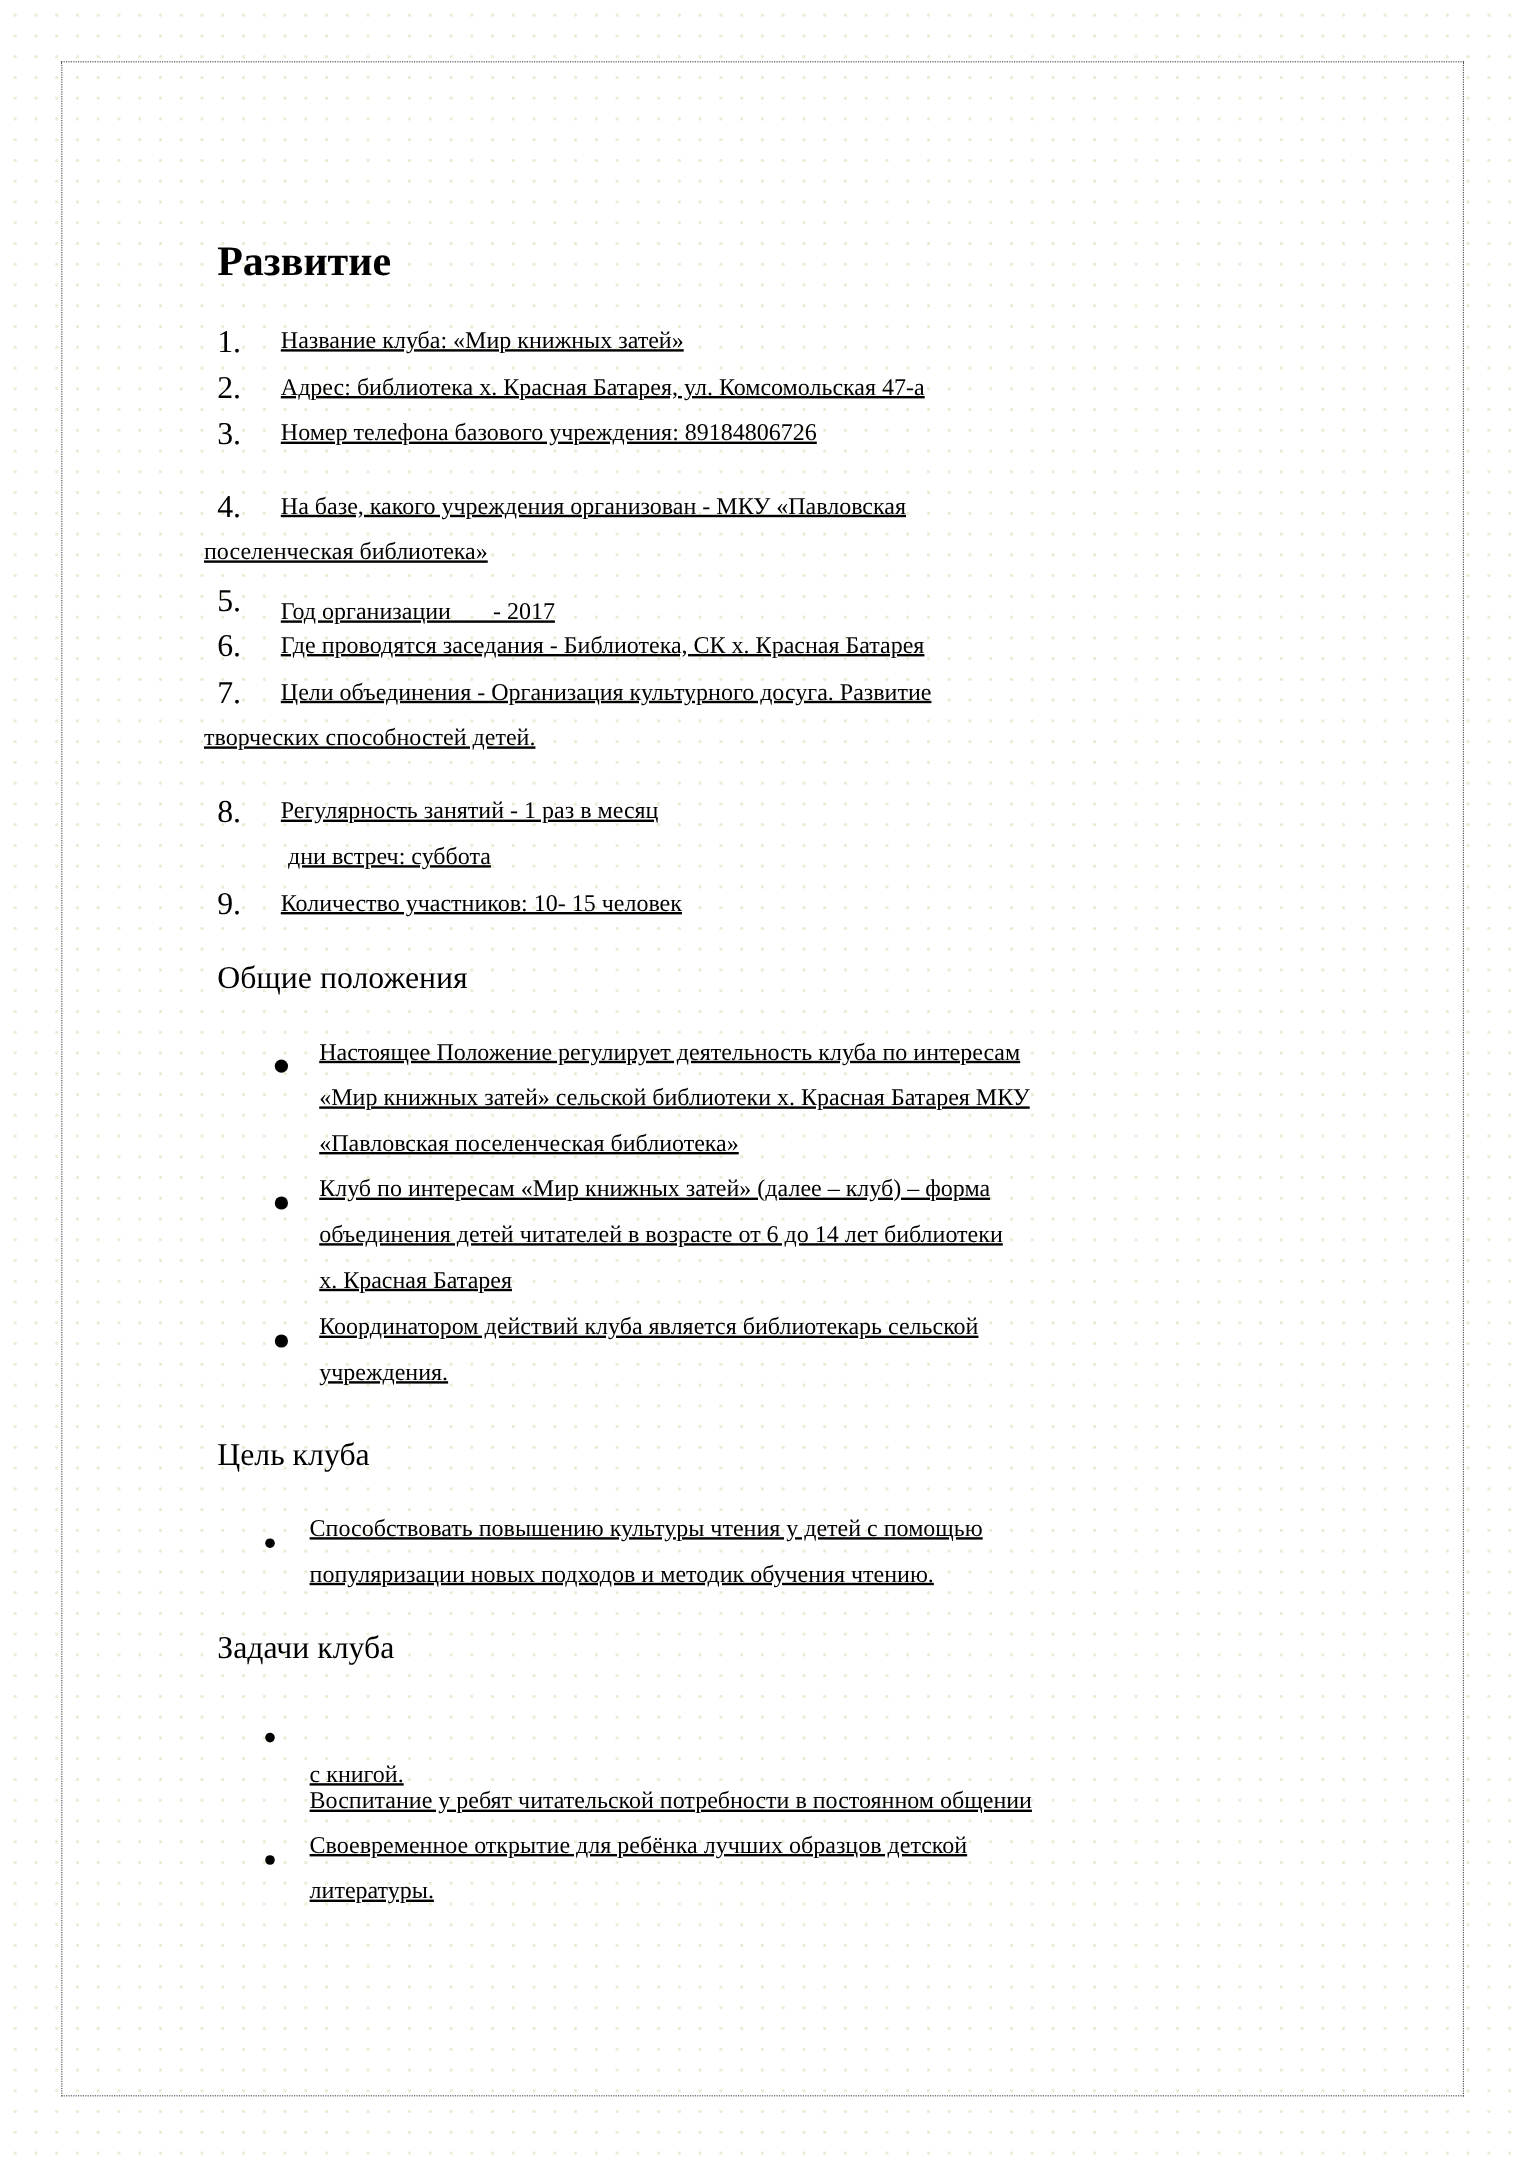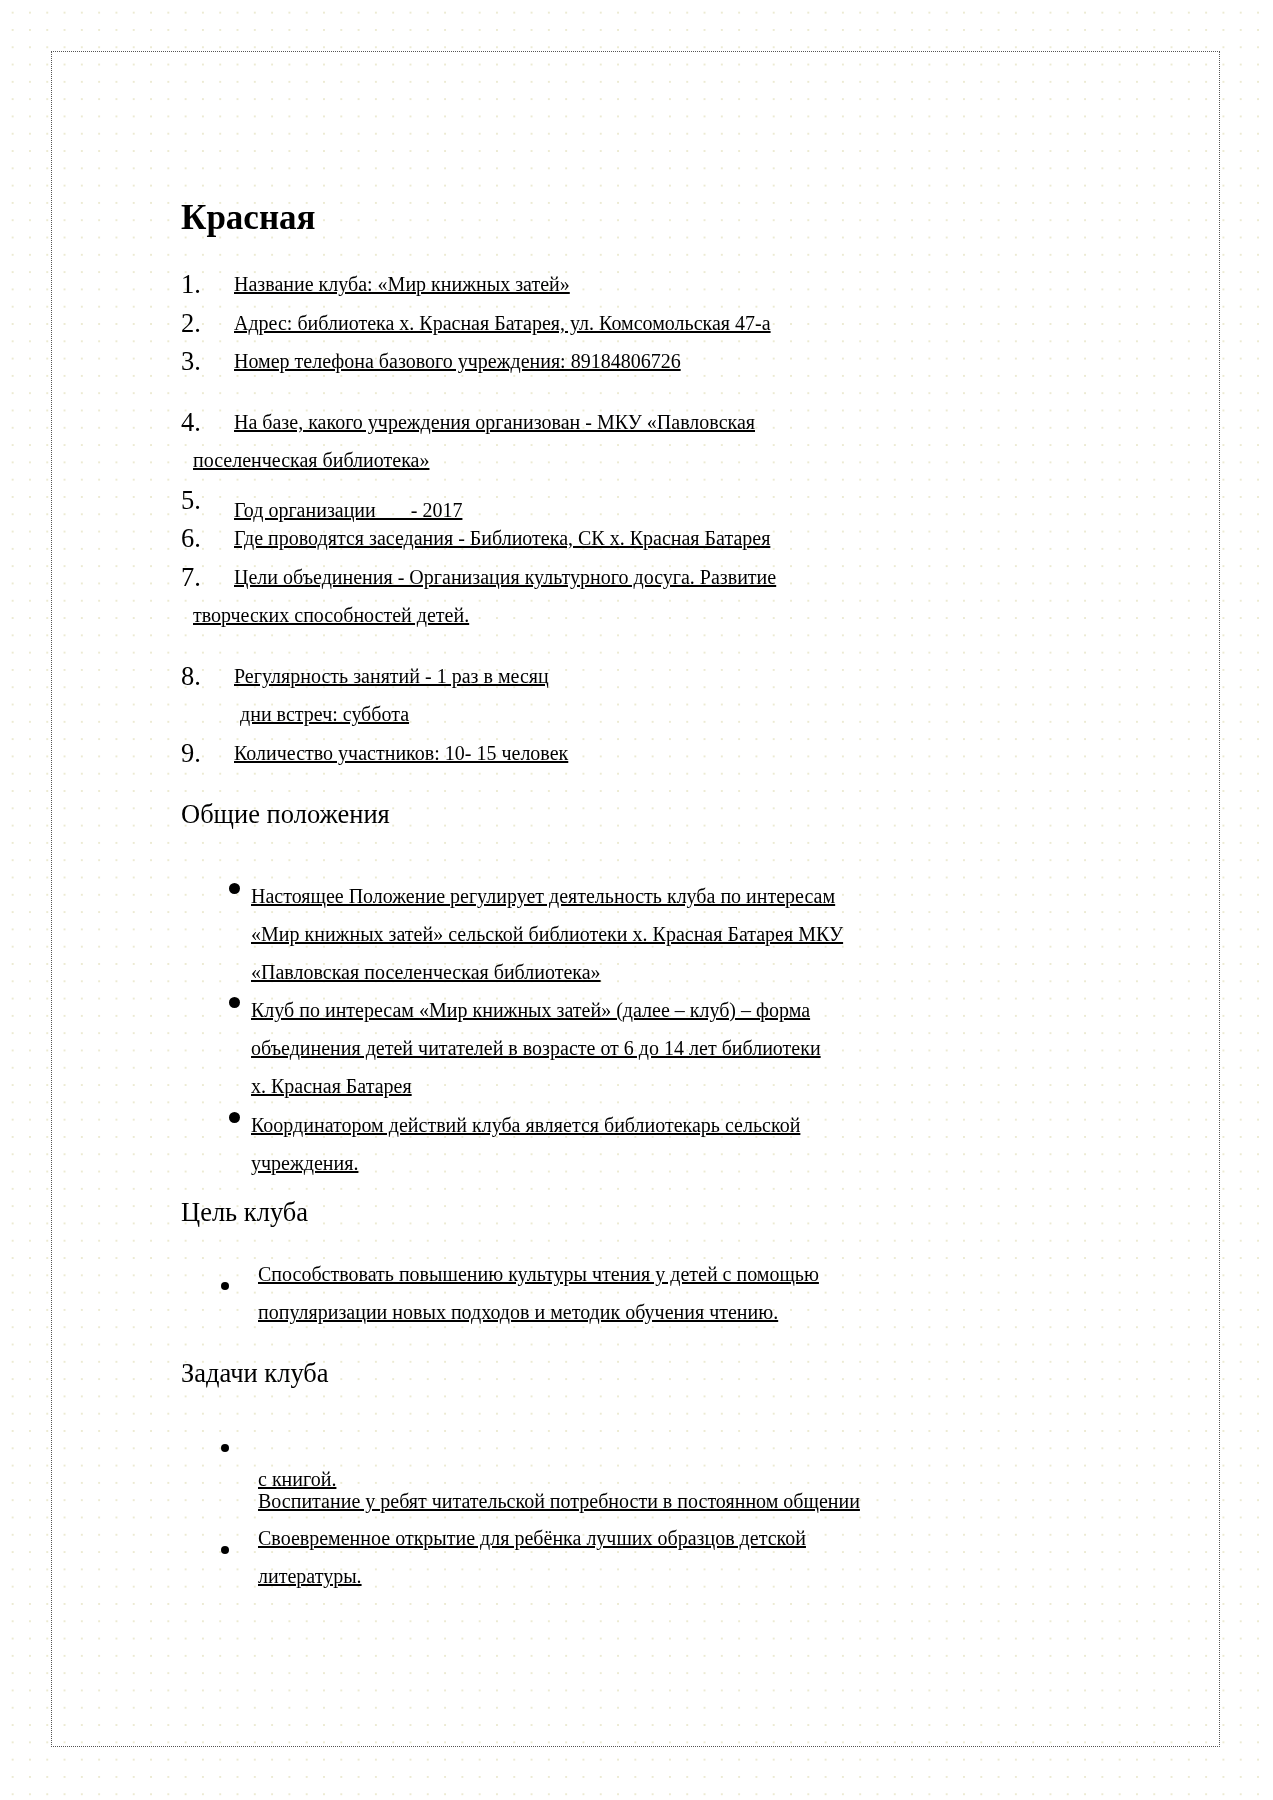--- a/index.html
+++ b/index.html
@@ -49,46 +49,46 @@
     font-weight: normal;
     line-height: 38px;
   }
   .num {
     position: absolute;
     left: 181px;
     font-size: 26.5px;
     line-height: 38px;
   }
   .numtext { left: 234px; }
-  .cont { left: 193px; text-align: right; }
+  .cont { left: 170px; text-align: right; }
   .bullet-a {
     position: absolute;
     left: 229px;
     width: 11px;
     height: 11px;
     border-radius: 50%;
     background: #000;
   }
   .bullet-b {
     position: absolute;
     left: 221px;
     width: 8px;
     height: 8px;
     border-radius: 50%;
     background: #000;
   }
-  .btext-a { left: 251px; margin-top: 19px; }
+  .btext-a { left: 266px; }
   .btext-b { left: 258px; }
 </style>
 </head>
 <body>
 
 <div class="page-border"></div>
 
-<div class="title">Красная</div>
+<div class="title">Развитие</div>
 
 <div>
   <div>
     <span class="num" style="top:265px">1.</span>
     <span class="line numtext" style="top:265px">Название клуба: «Мир книжных затей»</span>
   </div>
   <div>
     <span class="num" style="top:304px">2.</span>
     <span class="line numtext" style="top:304px">Адрес: библиотека х. Красная Батарея, ул. Комсомольская 47-а</span>
   </div>

